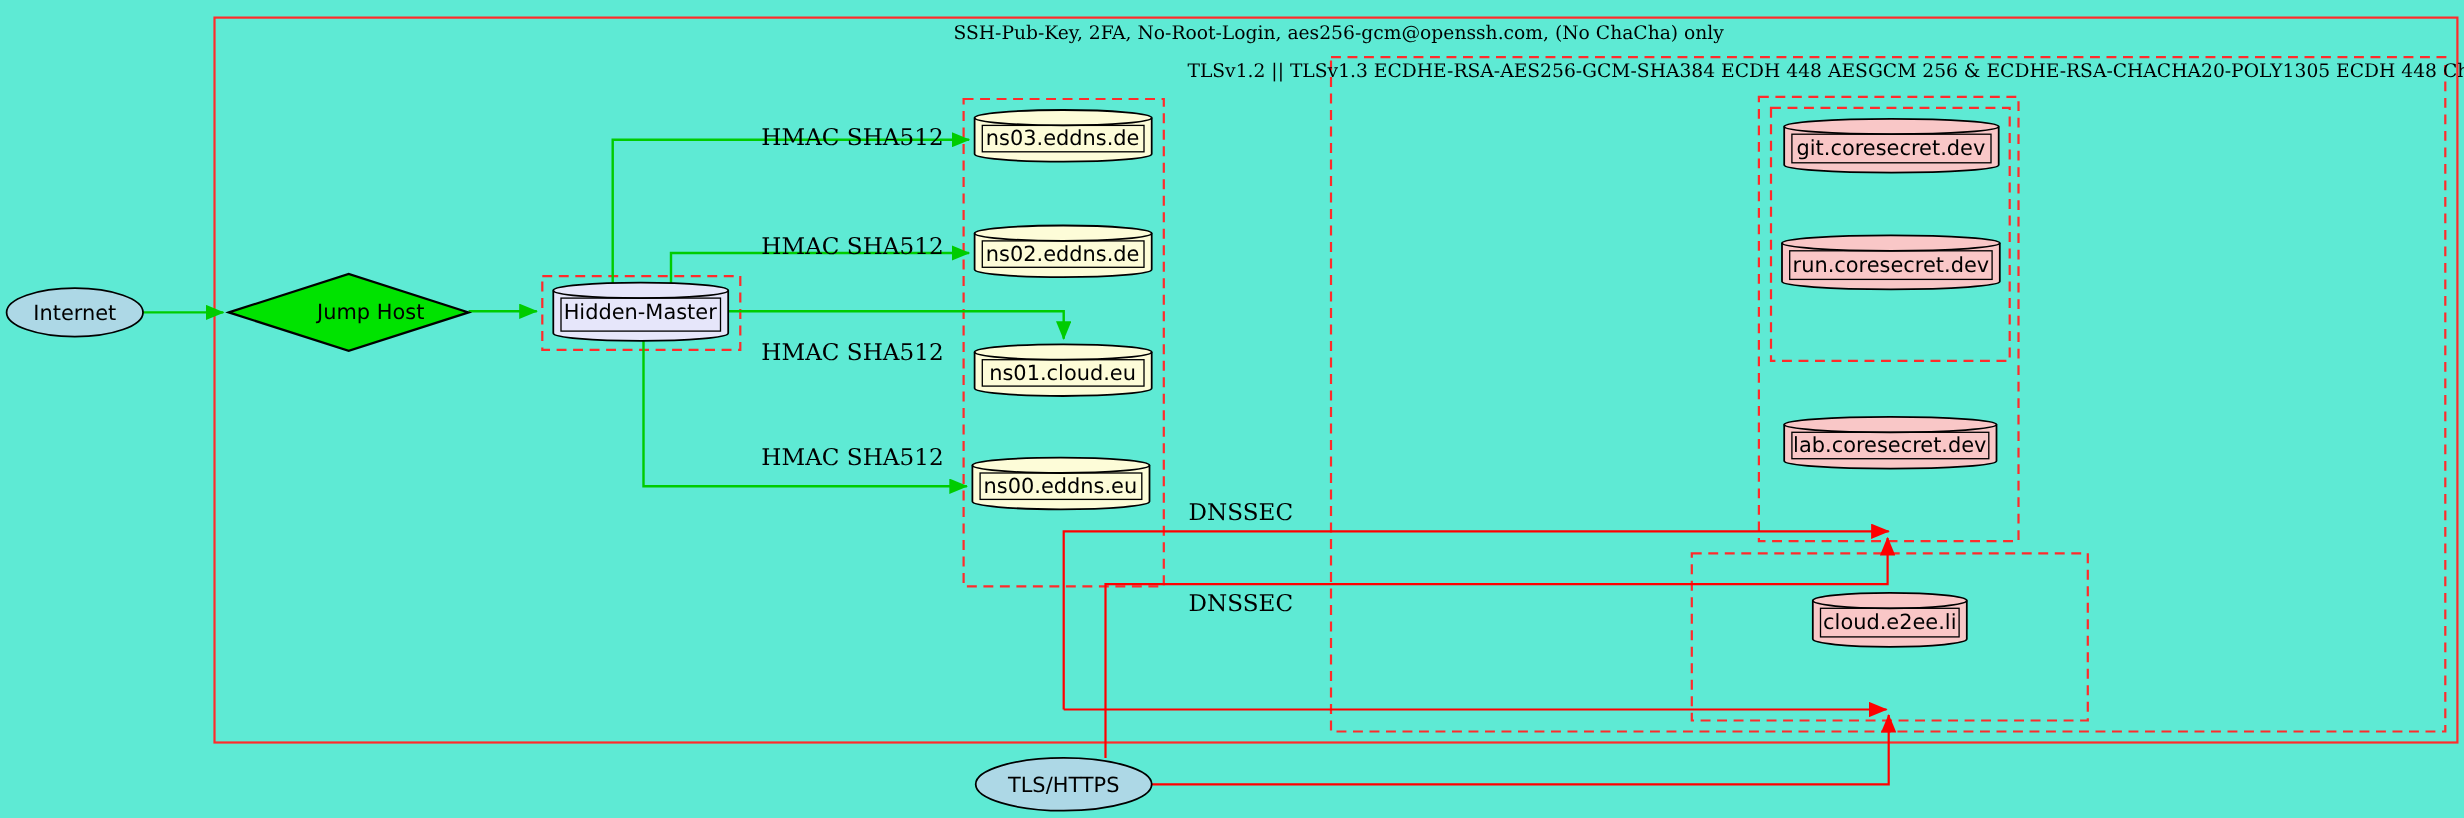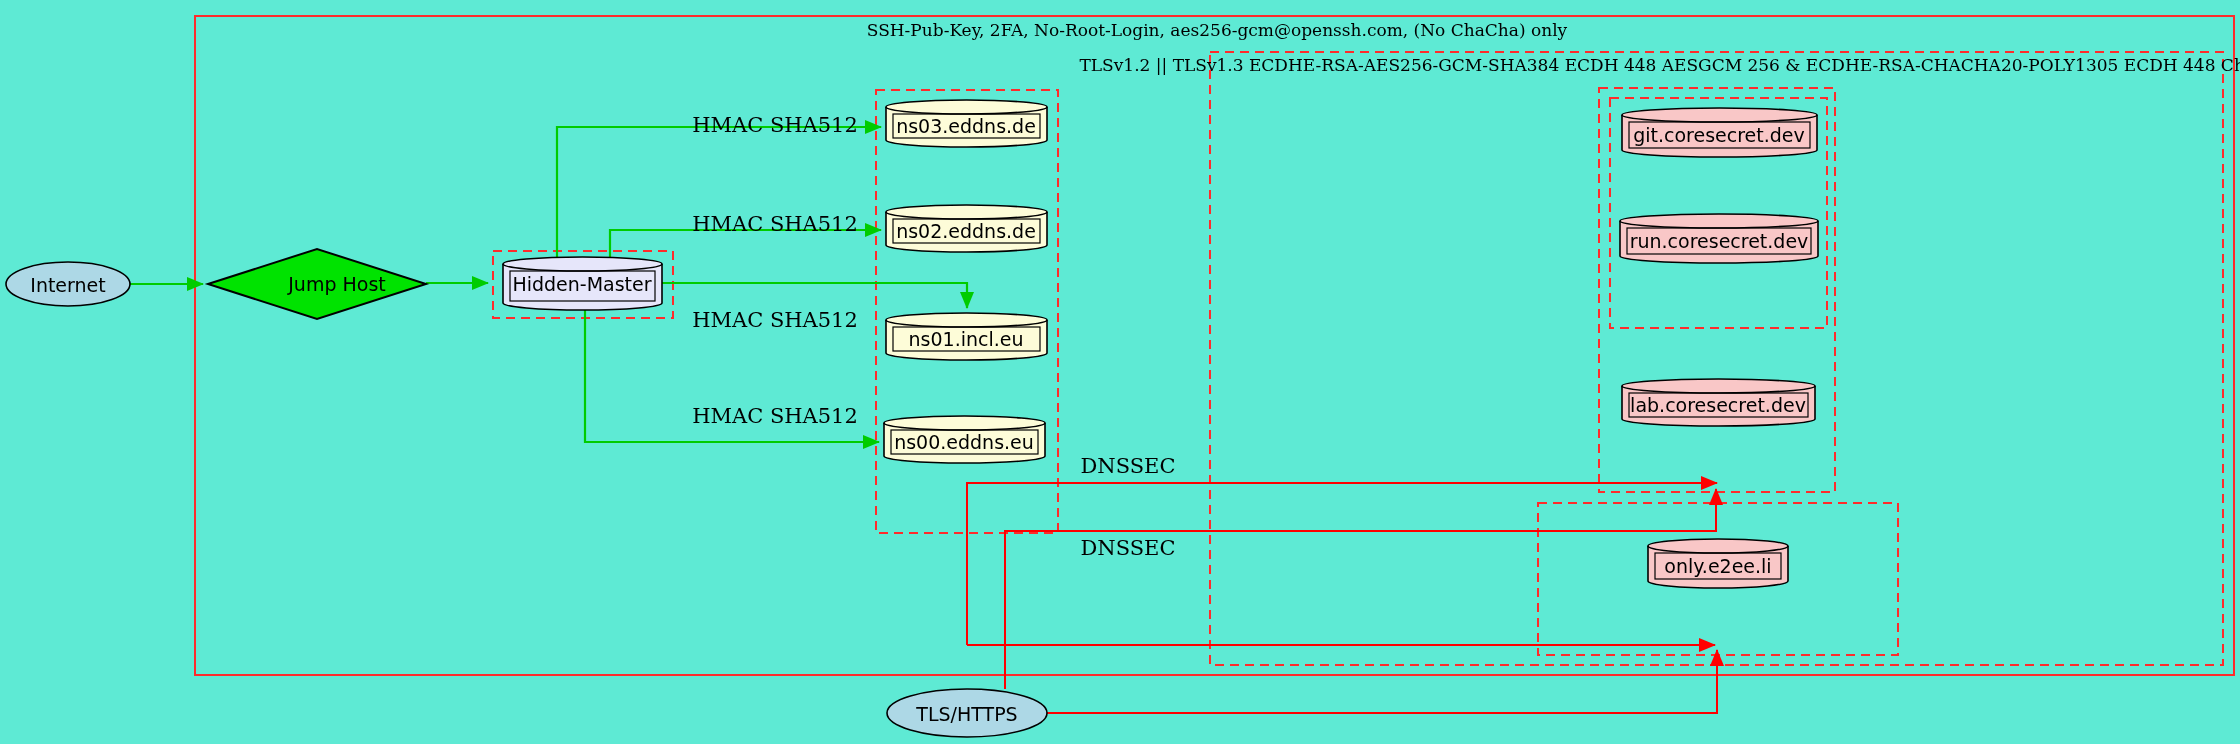--- a/index.html
+++ b/index.html
@@ -104,26 +104,26 @@
   </svg>
 
   <div class="lbl cluster-label" style="left:1217px;top:30px;">SSH-Pub-Key, 2FA, No-Root-Login, aes256-gcm@openssh.com, (No ChaCha) only</div>
   <div class="lbl cluster-label" style="left:1714px;top:65px;">TLSv1.2 || TLSv1.3 ECDHE-RSA-AES256-GCM-SHA384 ECDH 448 AESGCM 256 &amp; ECDHE-RSA-CHACHA20-POLY1305 ECDH 448 ChaCha20 256</div>
 
   <div class="lbl node-label" style="left:68px;top:285px;">Internet</div>
   <div class="lbl node-label" style="left:317px;top:284px;margin-left:20px;">Jump Host</div>
   <div class="lbl node-label" style="left:582px;top:284px;">Hidden-Master</div>
   <div class="lbl node-label" style="left:966px;top:126px;">ns03.eddns.de</div>
   <div class="lbl node-label" style="left:966px;top:231px;">ns02.eddns.de</div>
-  <div class="lbl node-label" style="left:966px;top:339px;">ns01.incl.eu</div>
+  <div class="lbl node-label" style="left:966px;top:339px;">ns01.cloud.eu</div>
   <div class="lbl node-label" style="left:964px;top:442px;">ns00.eddns.eu</div>
   <div class="lbl node-label" style="left:1719px;top:135px;">git.coresecret.dev</div>
   <div class="lbl node-label" style="left:1719px;top:241px;">run.coresecret.dev</div>
   <div class="lbl node-label" style="left:1718px;top:405px;">lab.coresecret.dev</div>
-  <div class="lbl node-label" style="left:1718px;top:566px;">only.e2ee.li</div>
+  <div class="lbl node-label" style="left:1718px;top:566px;">cloud.e2ee.li</div>
   <div class="lbl node-label" style="left:967px;top:714px;">TLS/HTTPS</div>
 
   <div class="lbl edge-label" style="left:775px;top:125px;">HMAC SHA512</div>
   <div class="lbl edge-label" style="left:775px;top:224px;">HMAC SHA512</div>
   <div class="lbl edge-label" style="left:775px;top:320px;">HMAC SHA512</div>
   <div class="lbl edge-label" style="left:775px;top:416px;">HMAC SHA512</div>
   <div class="lbl edge-label" style="left:1128px;top:466px;">DNSSEC</div>
   <div class="lbl edge-label" style="left:1128px;top:548px;">DNSSEC</div>
 
 </div>

